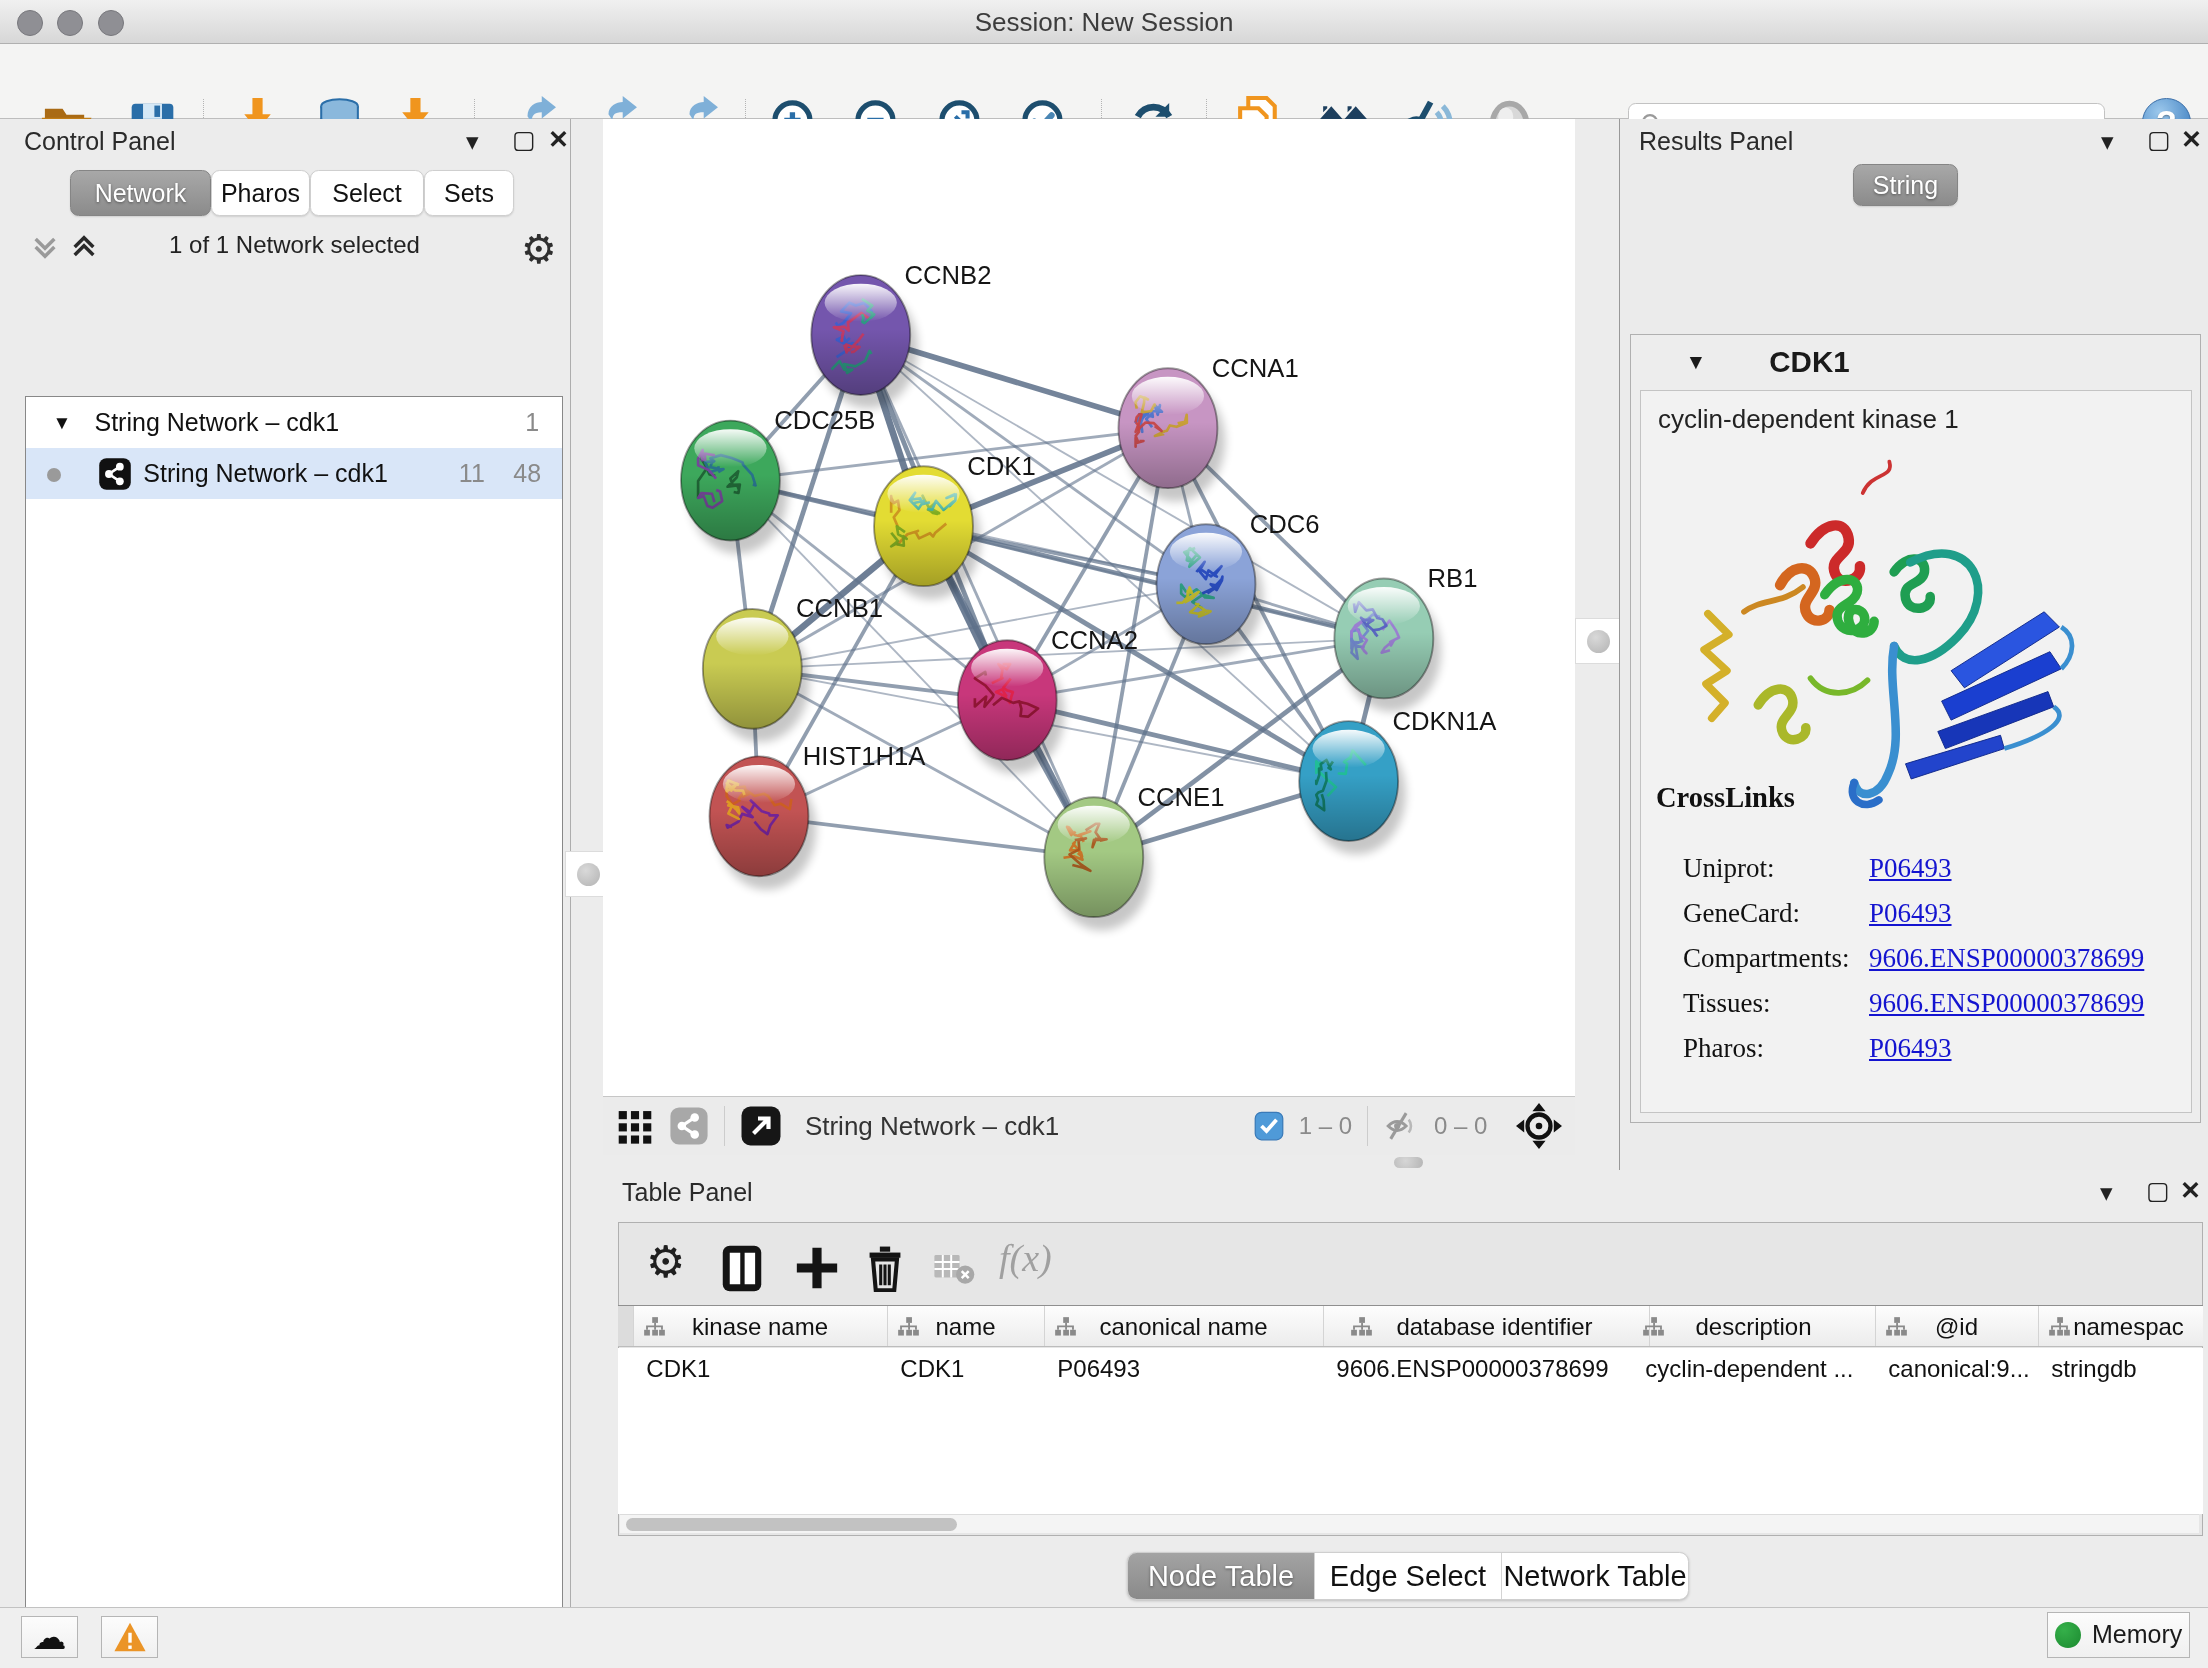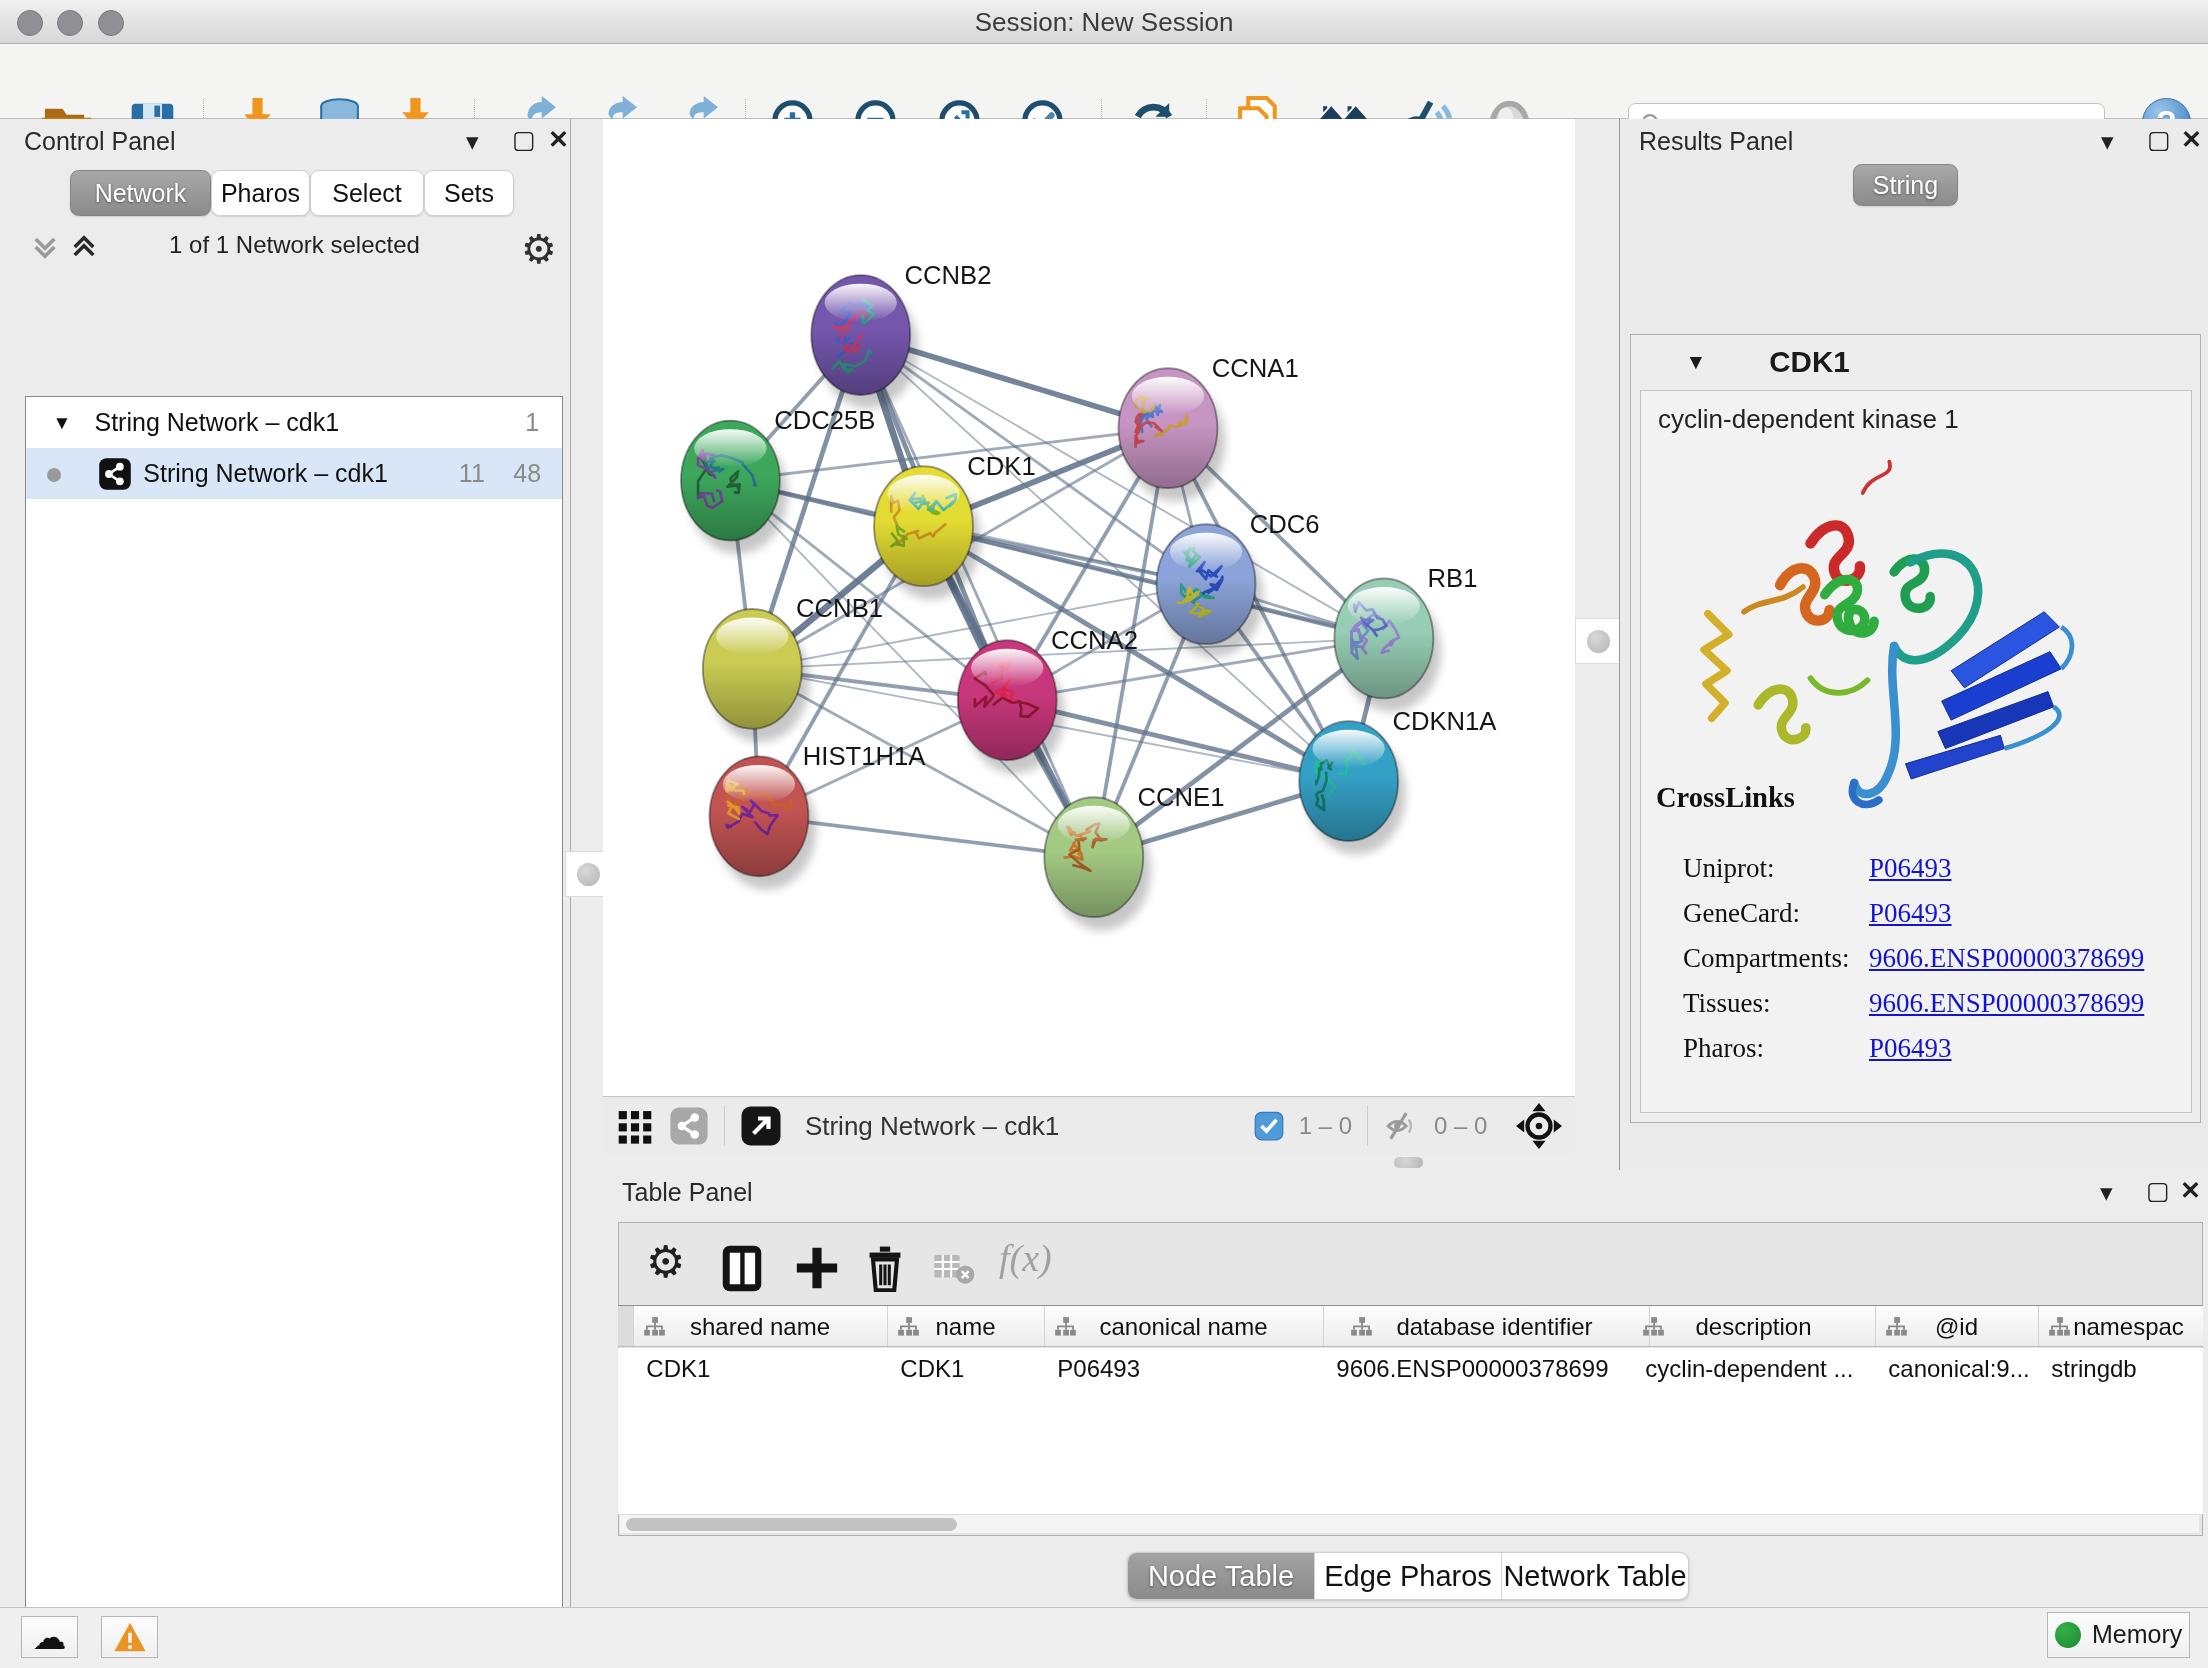--- a/index.html
+++ b/index.html
@@ -675,21 +675,21 @@
     <div class="th" style="left: 15px; width: 254px;">
       <svg class="hicon" width="23" height="23" viewBox="0 0 20 20">
         <g fill="#8a8a8a">
           <rect x="8" y="1" width="5" height="5"></rect>
           <rect x="1" y="12" width="5" height="5"></rect>
           <rect x="8" y="12" width="5" height="5"></rect>
           <rect x="14" y="12" width="5" height="5"></rect>
           <path d="M10.5 6 v3 M3.5 12 v-3 h13 v3 M10.5 9 v3" stroke="#8a8a8a" stroke-width="1.6" fill="none"></path>
         </g>
       </svg>
-      <span class="lbl">shared name</span>
+      <span class="lbl">kinase name</span>
     </div>
     <div class="th" style="left: 269px; width: 157px;">
       <svg class="hicon" width="23" height="23" viewBox="0 0 20 20">
         <g fill="#8a8a8a">
           <rect x="8" y="1" width="5" height="5"></rect>
           <rect x="1" y="12" width="5" height="5"></rect>
           <rect x="8" y="12" width="5" height="5"></rect>
           <rect x="14" y="12" width="5" height="5"></rect>
           <path d="M10.5 6 v3 M3.5 12 v-3 h13 v3 M10.5 9 v3" stroke="#8a8a8a" stroke-width="1.6" fill="none"></path>
         </g>
@@ -765,21 +765,21 @@
     <div class="td" style="left: 1014px; width: 243px;">cyclin-dependent ...</div>
     <div class="td" style="left: 1257px; width: 163px;">canonical:9...</div>
     <div class="td" style="left: 1420px; width: 181px;">stringdb</div>
   </div>
 <div class="b tbodyfill"></div>
 <div class="b hscroll">
   <div class="hthumb"></div>
 </div>
 <div class="seg" style="left:1127px;top:1552px">
   <div class="sel">Node Table</div>
-  <div>Edge Pharos</div>
+  <div>Edge Select</div>
   <div>Network Table</div>
 </div>
 
 <div class="b statusbar">
   <div class="sbtn" style="left:21px;top:7.6px;width:55px;height:40px">
     <span style="font-size:34px;color:#111;font-family:'DejaVu Sans',sans-serif">☁</span>
   </div>
   <div class="sbtn" style="left:101px;top:7.6px;width:55px;height:40px">
     <svg width="34" height="32" viewBox="0 0 24 22">
       <path d="M12 1 L23 21 H1 z" fill="#eb9426"></path>

